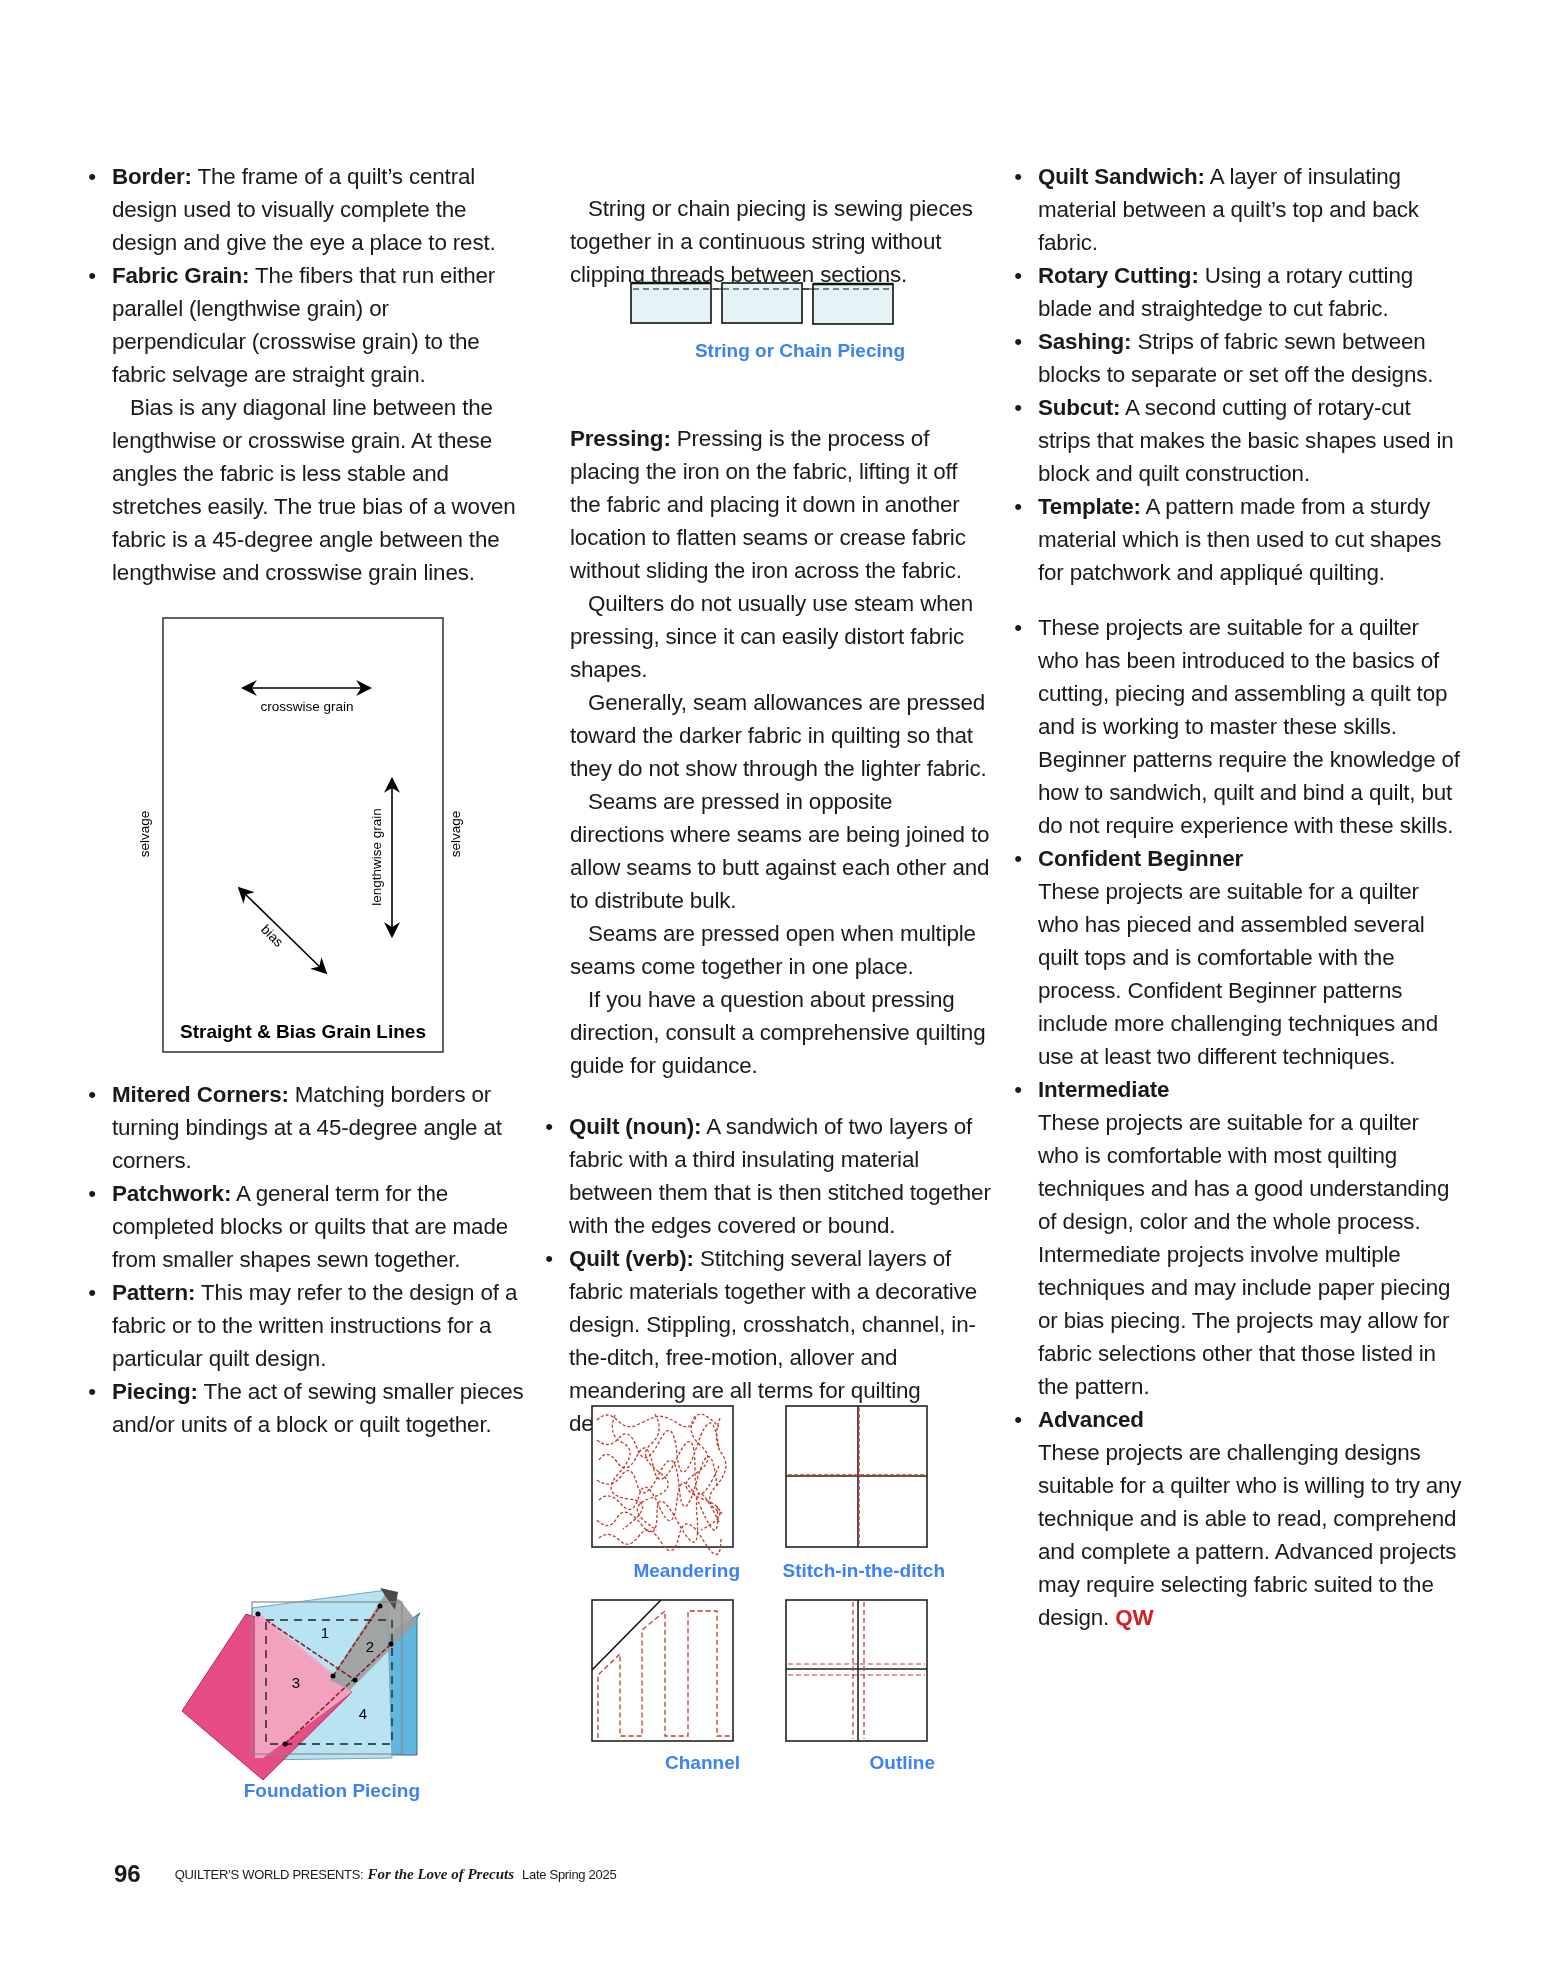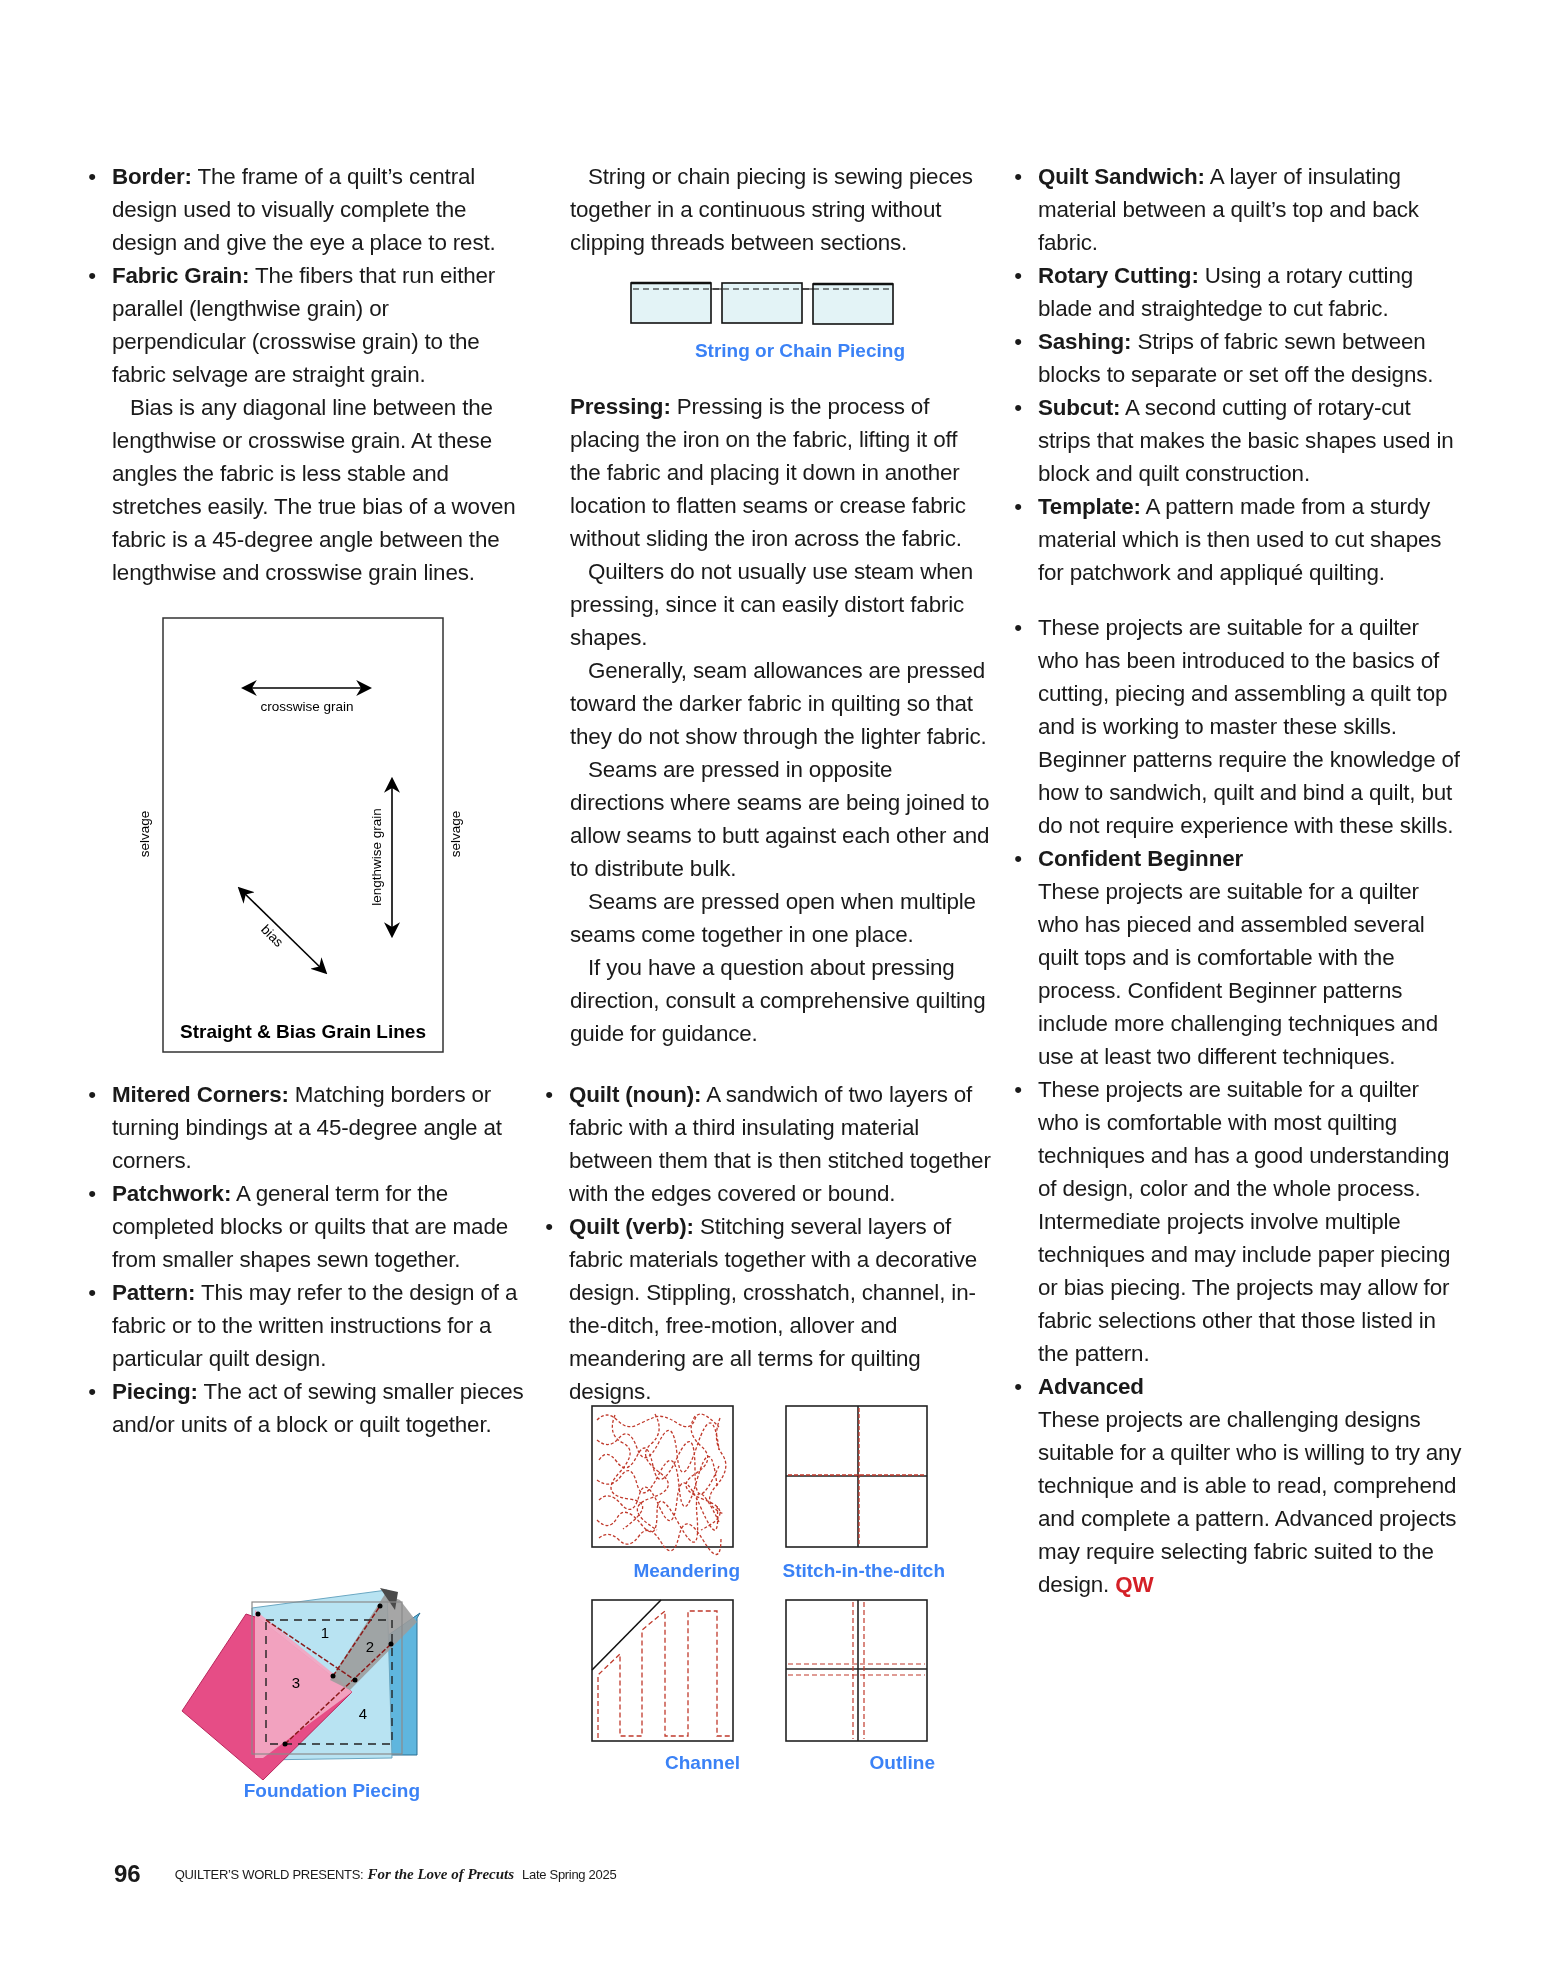--- a/index.html
+++ b/index.html
@@ -1,20 +1,20 @@
 <!DOCTYPE html>
 <html><head>
 <meta charset="utf-8">
 <style>
   html, body { margin: 0; padding: 0; background: #ffffff; }
   body { width: 1551px; height: 1961px; position: relative; overflow: hidden;
          font-family: "Liberation Sans", "DejaVu Sans", sans-serif; color: #1a1a1a; }
   .col { position: absolute; top: 160px; font-size: 22.4px; line-height: 33px; letter-spacing: -0.15px; }
   .col-left { left: 86px; width: 440px; }
-  .col-mid { left: 570px; width: 420px; }
+  .col-mid { left: 570px; width: 420px; margin-top: 32px; }
   .col-right { left: 1012px; width: 450px; }
   .entry { position: relative; padding-left: 26px; margin: 0; }
   .entry .bullet { position: absolute; left: 0; top: 0; width: 12px; text-align: center; }
   .entry .term { font-weight: bold; }
   .para { margin: 0; }
   .indent { text-indent: 18px; }
   .hang { padding-left: 26px; }
   .figure { position: absolute; }
   .caption { position: absolute; font-family: "Liberation Sans", sans-serif; font-weight: bold;
              font-size: 19px; color: #3b82f6; text-align: right; white-space: nowrap; }
@@ -202,20 +202,21 @@
     <span class="bullet">•</span>
     <div>These projects are suitable for a quilter who has been introduced to the basics of cutting, piecing and assembling a quilt top and is working to master these skills. Beginner patterns require the knowledge of how to sandwich, quilt and bind a quilt, but do not require experience with these skills.</div>
   </div>
   <div class="entry">
     <span class="bullet">•</span>
     <div class="term">Confident Beginner</div>
     <div>These projects are suitable for a quilter who has pieced and assembled several quilt tops and is comfortable with the process. Confident Beginner patterns include more challenging techniques and use at least two different techniques.</div>
   </div>
   <div class="entry">
     <span class="bullet">•</span>
+    <div class="term">Intermediate</div>
     <div>These projects are suitable for a quilter who is comfortable with most quilting techniques and has a good understanding of design, color and the whole process. Intermediate projects involve multiple techniques and may include paper piecing or bias piecing. The projects may allow for fabric selections other that those listed in the pattern.</div>
   </div>
   <div class="entry">
     <span class="bullet">•</span>
     <div class="term">Advanced</div>
     <div><span>These projects are challenging designs suitable for a quilter who is willing to try any technique and is able to read, comprehend and complete a pattern. Advanced projects may require selecting fabric suited to the design. </span><span class="qw">QW</span></div>
   </div>
 </div>
 
 <div class="footer">

